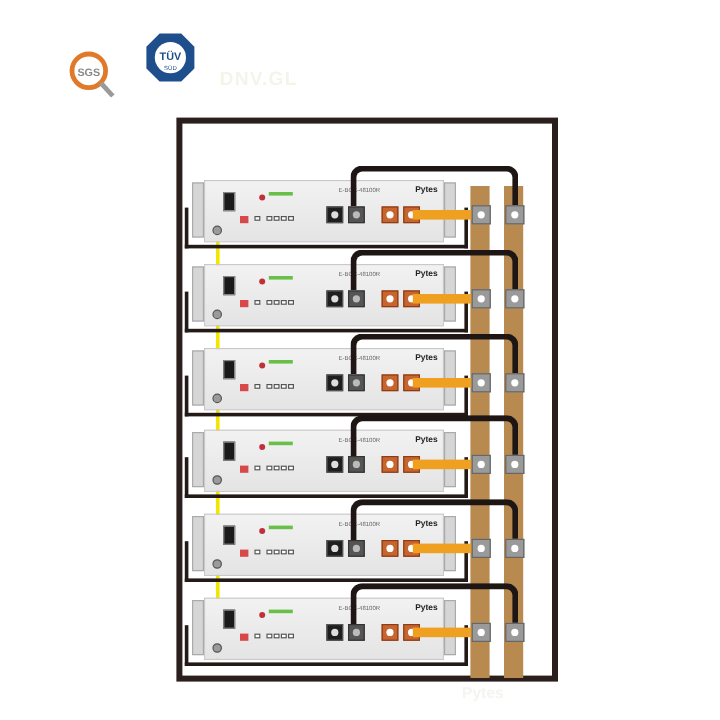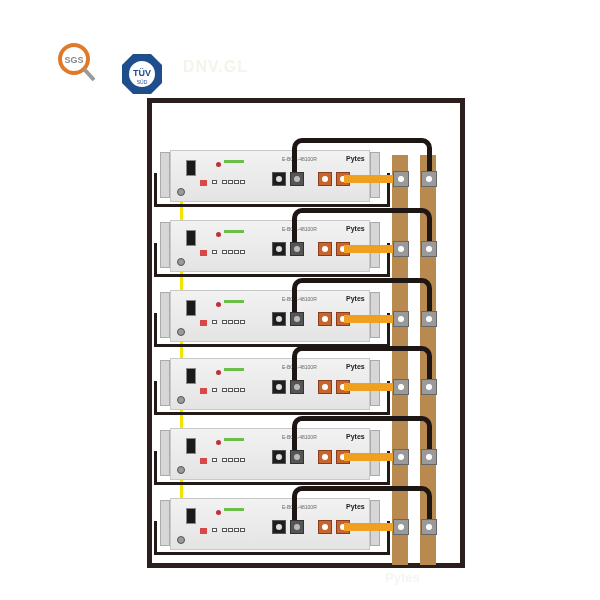--- a/index.html
+++ b/index.html
@@ -1,20 +1,20 @@
 <!DOCTYPE html>
 <html><head>
 <meta charset="utf-8">
 <style>
   html, body { margin:0; padding:0; background:#ffffff; }
   body { width:600px; height:600px; position:relative; overflow:hidden; font-family:"Liberation Sans", sans-serif; }
   .abs { position:absolute; }
   
   .sgs { left:57px; top:42px; width:40px; height:40px; }
-  .tuv { left:120px; top:52px; width:44px; height:44px; }
+  .tuv { left:120px; top:26px; width:44px; height:44px; }
   .faint { left:183px; top:58px; color:#f4f4ea; font-size:16px; font-weight:bold; letter-spacing:1px; }
   .faint2 { left:385px; top:570px; color:#f4f4f0; font-size:13px; font-weight:bold; }
   
   .cabinet { left:147px; top:98px; width:318px; height:470px; border:5px solid #2a1f1c; box-sizing:border-box; background:#fff; }
   .busbar { background:#b98a4f; width:16px; }
   .shelf { border-left:3px solid #231a17; border-bottom:3px solid #231a17; border-right:3px solid #231a17; box-sizing:border-box; }
   .module { background:linear-gradient(#f2f2f2,#e4e4e4); border:1px solid #c9c9c9; box-sizing:border-box; }
   .handle { background:#d6d6d6; border:1px solid #aaa; box-sizing:border-box; }
   .label { font-size:5px; color:#666; }
   .brand { font-size:7px; font-weight:bold; color:#222; }

